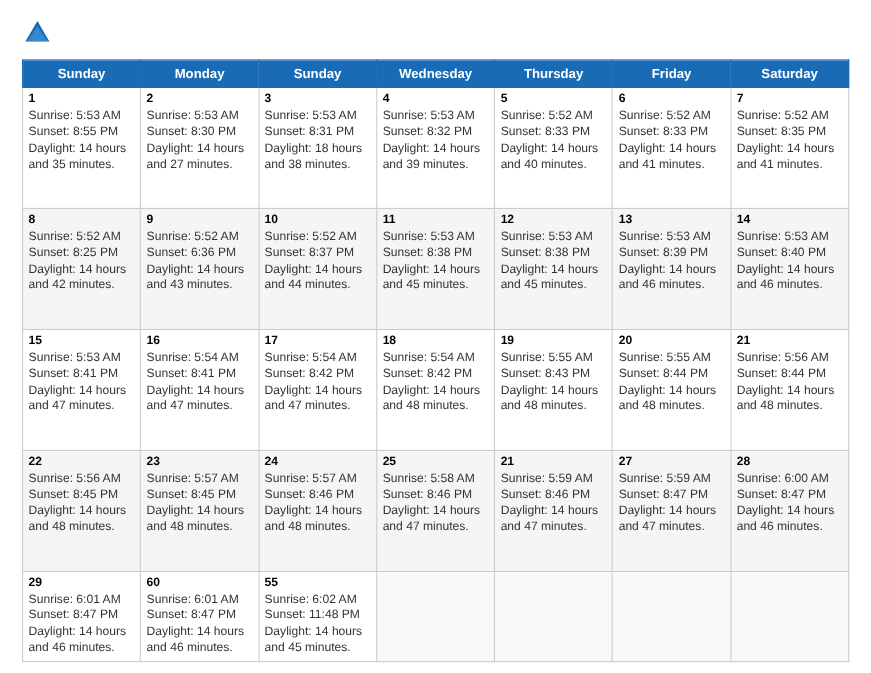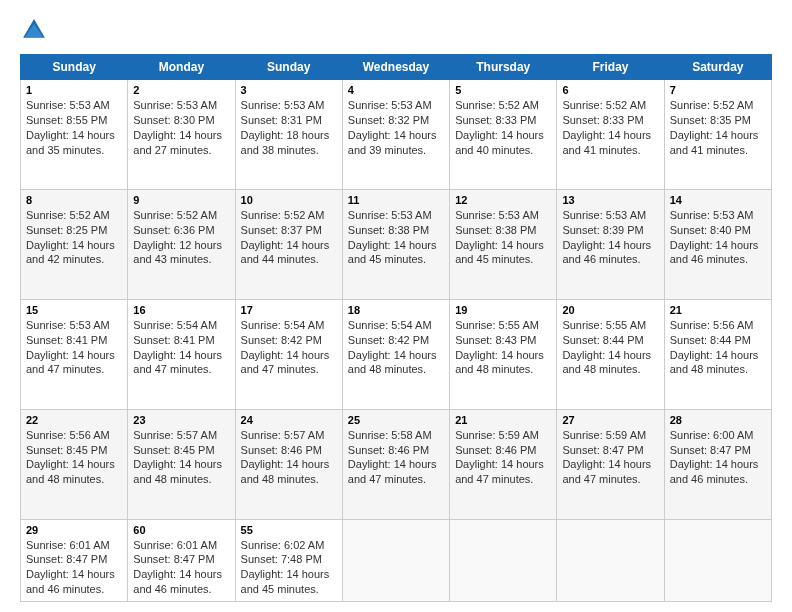--- a/index.html
+++ b/index.html
@@ -196,21 +196,21 @@
           <span>Sunrise: 5:52 AM</span><br>
           <span>Sunset: 8:25 PM</span><br>
           <span>Daylight: 14 hours and 42 minutes.</span>
         </div>
       </td>
           <td>
         <span class="day-num">9</span>
         <div class="day-info">
           <span>Sunrise: 5:52 AM</span><br>
           <span>Sunset: 6:36 PM</span><br>
-          <span>Daylight: 12 hours and 43 minutes.</span>
+          <span>Daylight: 14 hours and 43 minutes.</span>
         </div>
       </td>
           <td>
         <span class="day-num">10</span>
         <div class="day-info">
           <span>Sunrise: 5:52 AM</span><br>
           <span>Sunset: 8:37 PM</span><br>
           <span>Daylight: 14 hours and 44 minutes.</span>
         </div>
       </td>
@@ -377,21 +377,21 @@
         <div class="day-info">
           <span>Sunrise: 6:01 AM</span><br>
           <span>Sunset: 8:47 PM</span><br>
           <span>Daylight: 14 hours and 46 minutes.</span>
         </div>
       </td>
           <td>
         <span class="day-num">55</span>
         <div class="day-info">
           <span>Sunrise: 6:02 AM</span><br>
-          <span>Sunset: 7:48 PM</span><br>
+          <span>Sunset: 11:48 PM</span><br>
           <span>Daylight: 14 hours and 45 minutes.</span>
         </div>
       </td>
           <td class="empty-cell"></td>
           <td class="empty-cell"></td>
           <td class="empty-cell"></td>
           <td class="empty-cell"></td>
         </tr>
       </tbody>
   </table>

